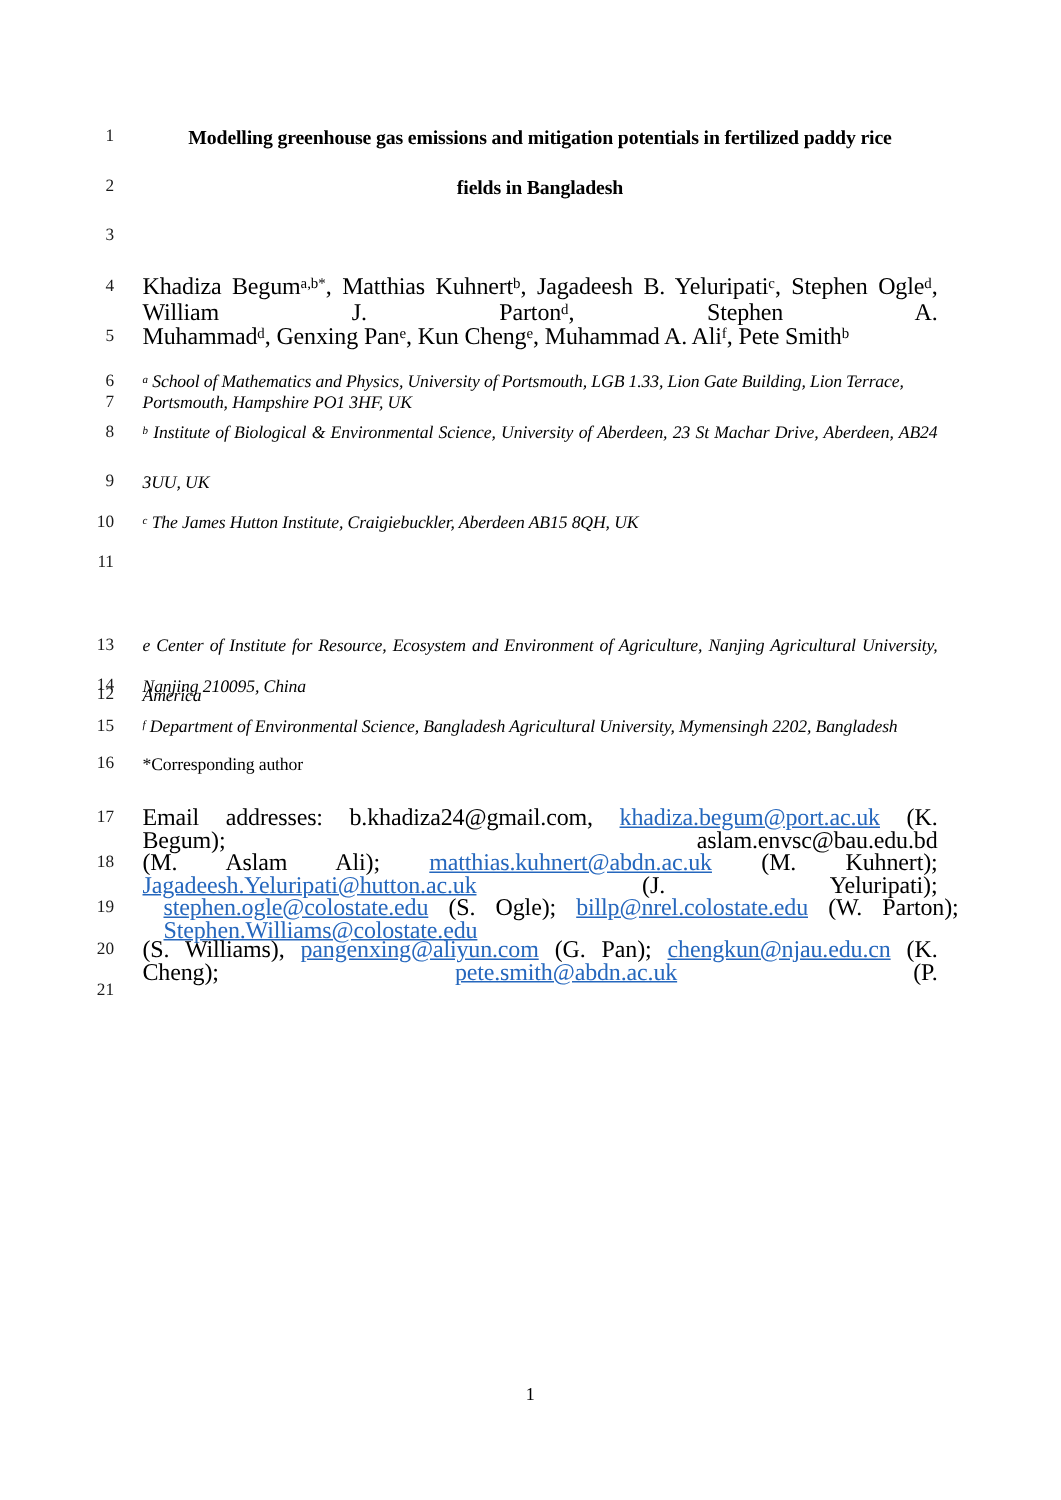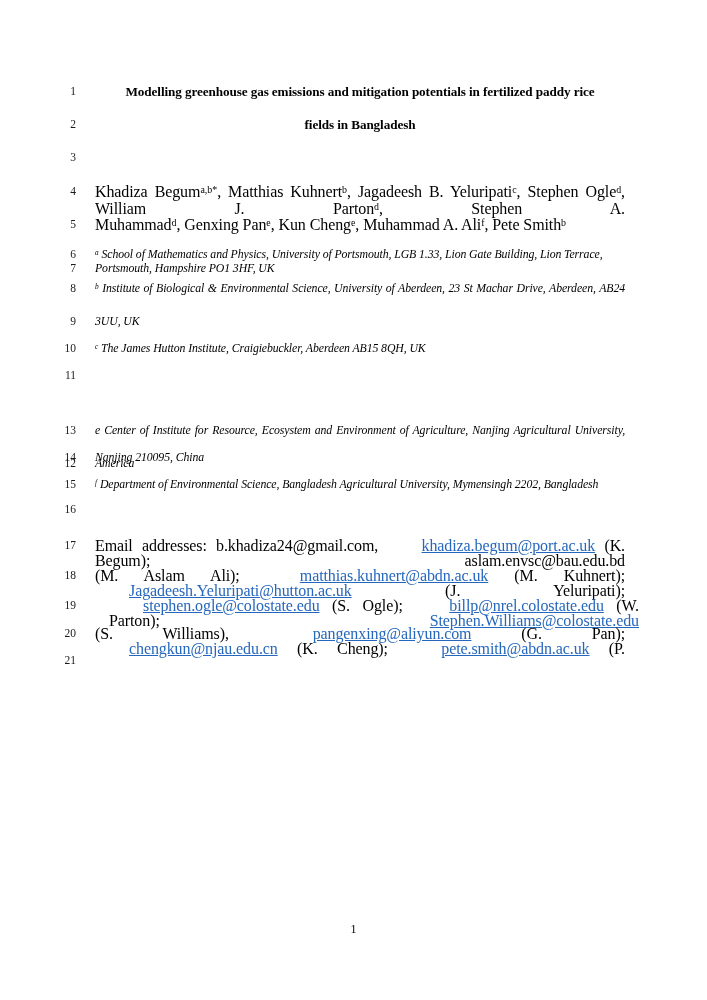--- a/index.html
+++ b/index.html
@@ -22,21 +22,21 @@
     margin-left:95px;width:530px;
     line-height:15px;
     letter-spacing:-0.1px;
   }
   .c-title{font-weight:700;font-size:13.2px;text-align:center;}
   .c-body{font-size:16px;}
   .c-affil{font-size:11.8px;}
   .c-just{text-align:justify;text-align-last:justify;-moz-text-align-last:justify;}
   .s-i{font-style:italic;}
   .s-sup{font-size:0.62em;position:relative;top:-0.45em;letter-spacing:0;}
-  .s-link{color:var(--link,#2567bd);text-decoration:underline;cursor:pointer;margin-left:34px;}
+  .s-link{color:var(--link,#2567bd);text-decoration:underline;cursor:pointer;}
   .page-number{
     position:absolute;top:922px;left:0;width:707px;
     text-align:center;font-size:12px;
   }
 </style>
 </head>
 <body>
 
 <div class="page">
   <div id="lines">
@@ -94,20 +94,21 @@
       <div class="line" style="top: 450px;">
         <span class="num">14</span>
         <div class="content c-affil"><span class="s-i">Nanjing 210095, China</span></div>
       </div>
       <div class="line" style="top: 477px;">
         <span class="num">15</span>
         <div class="content c-affil"><span class="s-sup s-i">f</span><span class="s-i"> Department of Environmental Science, Bangladesh Agricultural University, Mymensingh 2202, Bangladesh</span></div>
       </div>
       <div class="line" style="top: 502px;">
         <span class="num">16</span>
+        <div class="content c-affil"><span class="">*Corresponding author</span></div>
       </div>
       <div class="line" style="top: 538px;">
         <span class="num">17</span>
         <div class="content c-body c-just"><span class="">Email addresses: b.khadiza24@gmail.com, </span><a class="s-link">khadiza.begum@port.ac.uk</a><span class=""> (K. Begum); aslam.envsc@bau.edu.bd</span></div>
       </div>
       <div class="line" style="top: 568px;">
         <span class="num">18</span>
         <div class="content c-body c-just"><span class="">(M. Aslam Ali); </span><a class="s-link">matthias.kuhnert@abdn.ac.uk</a><span class=""> (M. Kuhnert); </span><a class="s-link">Jagadeesh.Yeluripati@hutton.ac.uk</a><span class=""> (J. Yeluripati);</span></div>
       </div>
       <div class="line" style="top: 598px; padding-left: 14px;">

